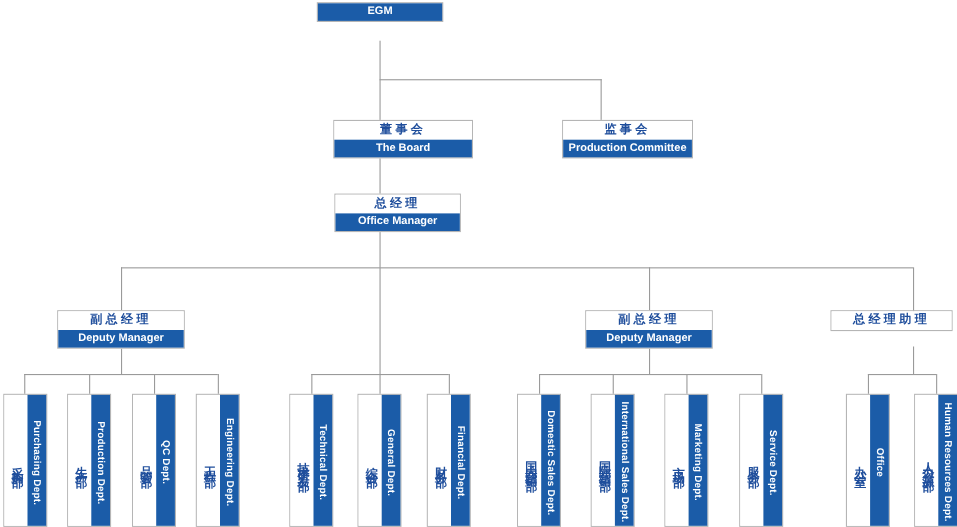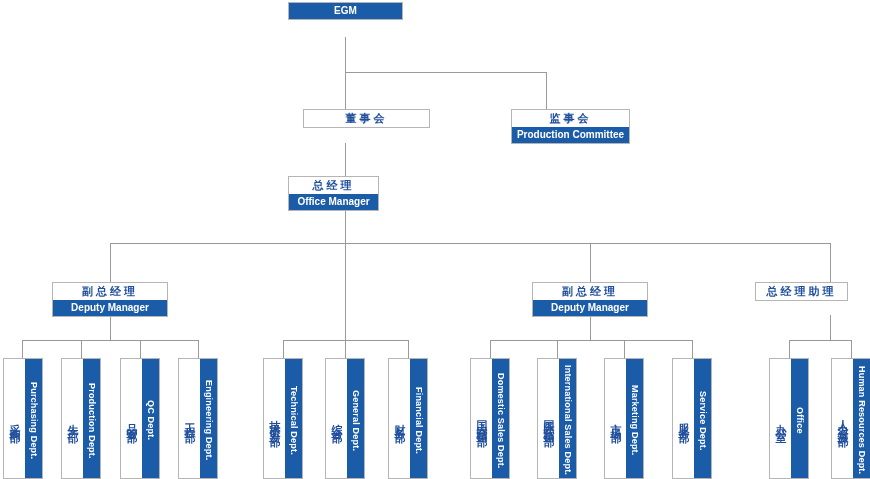--- a/index.html
+++ b/index.html
@@ -136,43 +136,44 @@
   <div class="ln h" style="left:789px;top:340px;width:62px;"></div>
   <div class="ln v" style="left:789px;top:340px;height:19px;"></div>
   <div class="ln v" style="left:851px;top:340px;height:19px;"></div>
 
   <div class="node" style="left:288px;top:2px;width:115px;">
     <div class="en">EGM</div>
   </div>
 
   <div class="node" style="left:303px;top:109px;width:127px;">
     <div class="cn">董事会</div>
+    <div class="en">The Board</div>
   </div>
 
   <div class="node" style="left:487px;top:109px;width:119px;margin-left:24px;">
     <div class="cn">监事会</div>
     <div class="en">Production Committee</div>
   </div>
 
-  <div class="node" style="left:288px;top:176px;width:91px;">
+  <div class="node" style="left:304px;top:176px;width:115px;">
     <div class="cn">总经理</div>
     <div class="en">Office Manager</div>
   </div>
 
   <div class="node" style="left:52px;top:282px;width:116px;">
     <div class="cn">副总经理</div>
     <div class="en">Deputy Manager</div>
   </div>
 
   <div class="node" style="left:532px;top:282px;width:116px;">
     <div class="cn">副总经理</div>
     <div class="en">Deputy Manager</div>
   </div>
 
-  <div class="node" style="left:755px;top:282px;width:93px;">
+  <div class="node" style="left:755px;top:282px;width:111px;">
     <div class="cn">总经理助理</div>
   </div>
 
   <div class="dept" style="left:3px;top:358px;width:40px;height:121px;">
     <div class="cn">
         <span>采购部</span>
       </div>
     <div class="en">
         <span>Purchasing Dept.</span>
       </div>

